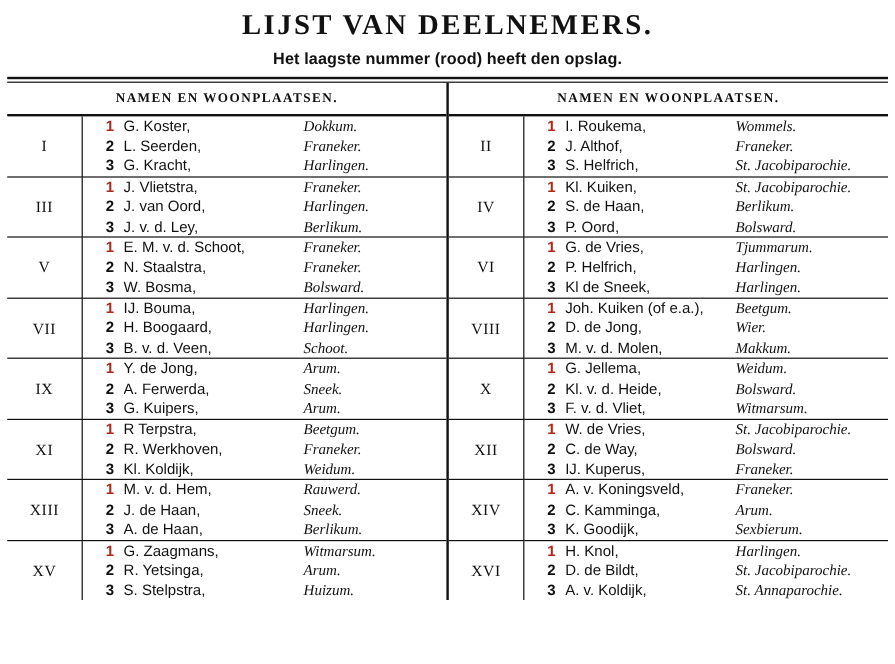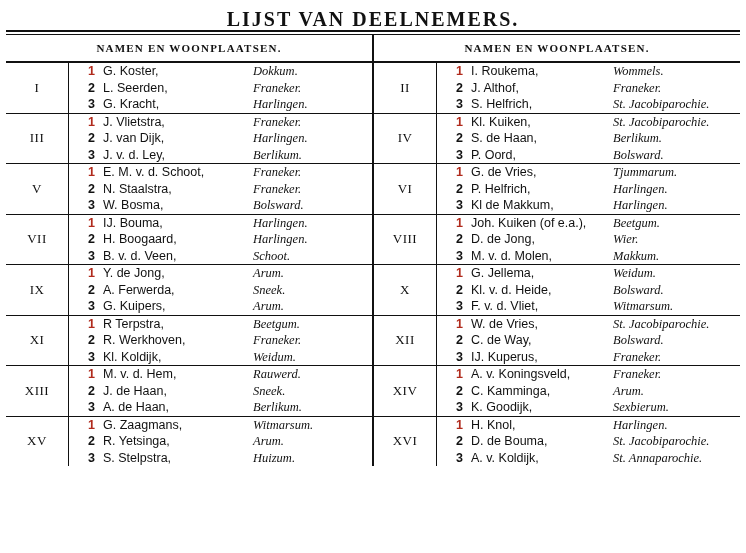--- a/index.html
+++ b/index.html
@@ -18,21 +18,21 @@
     position: relative;
     width: 746px;
     height: 553px;
     box-sizing: border-box;
     padding: 0;
   }
   .title {
     text-align: center;
     font-family: "Liberation Serif", serif;
     font-weight: bold;
-    font-size: 20px;
+    font-size: 24px;
     letter-spacing: 2px;
     margin: 8px 0 0 0;
     line-height: 1.1;
   }
   .subtitle {
     text-align: center;
     font-family: "Liberation Sans", sans-serif;
     font-weight: bold;
     font-size: 13.5px;
     margin: 7px 0 8px 0;
@@ -130,20 +130,21 @@
   .col-left .e-place { width: 150px; }
   .col-right .e-name { width: 142px; }
   .col-right .e-place { width: 160px; }
 </style>
 </head>
 <body>
 
 <div class="page">
 
   <h1 class="title">LIJST VAN DEELNEMERS.</h1>
+  <div class="subtitle">Het laagste nummer (rood) heeft den opslag.</div>
 
   <div class="rule-top"></div>
   <div style="height:2px"></div>
   <div class="rule-thin"></div>
 
   <table class="main">
     <tbody>
       <tr>
         <td class="col-left">
           <div class="colhead">NAMEN EN WOONPLAATSEN.</div>
@@ -178,21 +179,21 @@
                   <td class="grp-entries">
                     <table class="entries">
                       <tbody>
                         <tr>
                           <td class="e-idx red">1</td>
                           <td class="e-name">J. Vlietstra,</td>
                           <td class="e-place">Franeker.</td>
                         </tr>
                         <tr>
                           <td class="e-idx">2</td>
-                          <td class="e-name">J. van Dijk,</td>
+                          <td class="e-name">J. van Oord,</td>
                           <td class="e-place">Harlingen.</td>
                         </tr>
                         <tr>
                           <td class="e-idx">3</td>
                           <td class="e-name">J. v. d. Ley,</td>
                           <td class="e-place">Berlikum.</td>
                         </tr>
                       </tbody>
                     </table>
                   </td>
@@ -406,21 +407,21 @@
                           <td class="e-name">G. de Vries,</td>
                           <td class="e-place">Tjummarum.</td>
                         </tr>
                         <tr>
                           <td class="e-idx">2</td>
                           <td class="e-name">P. Helfrich,</td>
                           <td class="e-place">Harlingen.</td>
                         </tr>
                         <tr>
                           <td class="e-idx">3</td>
-                          <td class="e-name">Kl de Makkum,</td>
+                          <td class="e-name">Kl de Sneek,</td>
                           <td class="e-place">Harlingen.</td>
                         </tr>
                       </tbody>
                     </table>
                   </td>
                 </tr>
                 <tr class="group">
                   <td class="grp-num">VIII</td>
                   <td class="grp-entries">
                     <table class="entries">
@@ -521,21 +522,21 @@
                   <td class="grp-entries">
                     <table class="entries">
                       <tbody>
                         <tr>
                           <td class="e-idx red">1</td>
                           <td class="e-name">H. Knol,</td>
                           <td class="e-place">Harlingen.</td>
                         </tr>
                         <tr>
                           <td class="e-idx">2</td>
-                          <td class="e-name">D. de Bouma,</td>
+                          <td class="e-name">D. de Bildt,</td>
                           <td class="e-place">St. Jacobiparochie.</td>
                         </tr>
                         <tr>
                           <td class="e-idx">3</td>
                           <td class="e-name">A. v. Koldijk,</td>
                           <td class="e-place">St. Annaparochie.</td>
                         </tr>
                       </tbody>
                     </table>
                   </td>

